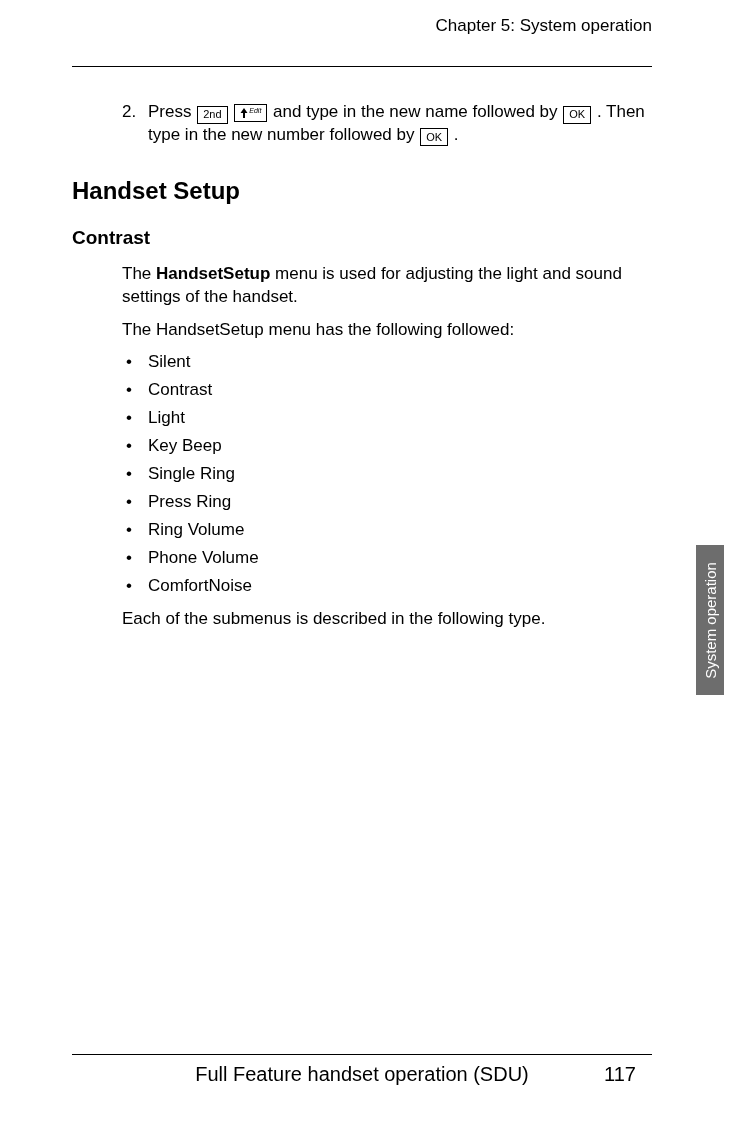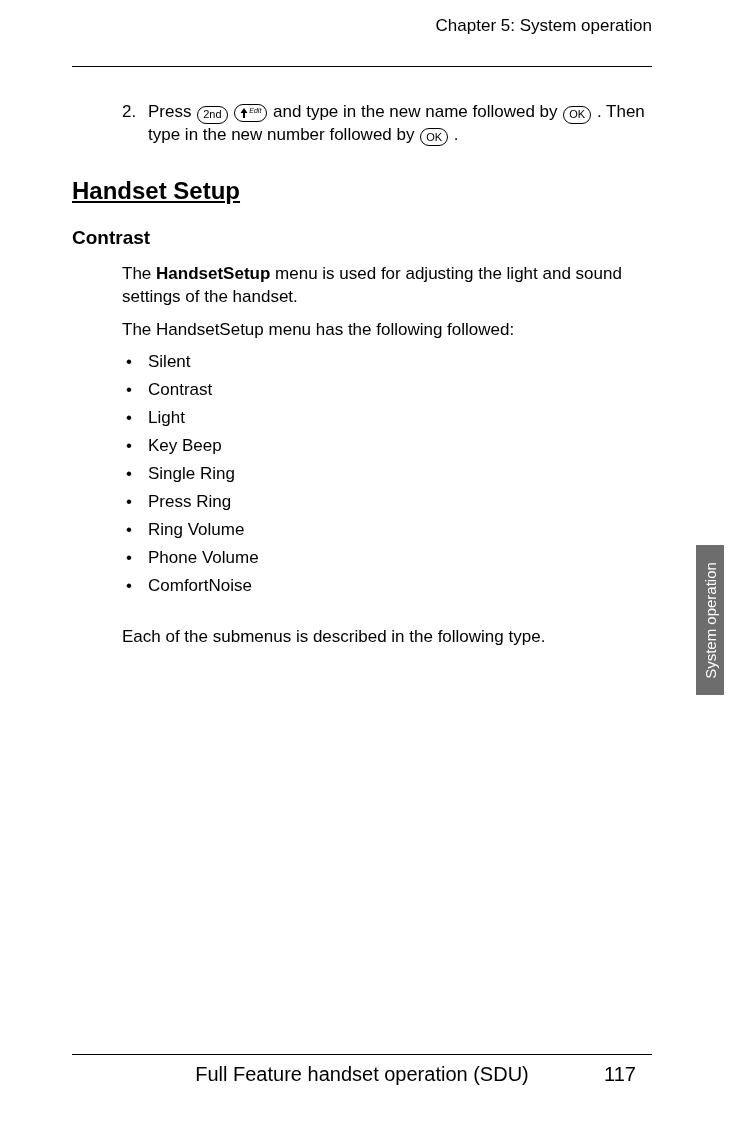--- a/index.html
+++ b/index.html
@@ -41,63 +41,62 @@
       flex-shrink: 0;
     }
     .step-body {
       flex: 1;
     }
     .key {
       display: inline-flex;
       align-items: center;
       justify-content: center;
       border: 1.4px solid #000;
-      border-radius: 9px;
+      border-radius: 0;
       height: 18px;
       padding: 0 5px;
       font-size: 11px;
       line-height: 1;
       vertical-align: -1px;
       margin: 0 1px;
       background: #fff;
     }
     .key-edit-sup {
       font-size: 7px;
       font-style: italic;
       margin-left: 1px;
       position: relative;
       top: -3px;
     }
     h2.section {
       margin-left: -50px;
       font-weight: 700;
       font-size: 24px;
       margin-bottom: 22px;
-      text-decoration: underline;
     }
     h3.subsection {
       margin-left: -50px;
       font-weight: 700;
       font-size: 19px;
       margin-bottom: 14px;
     }
     p.body {
       font-size: 17px;
       line-height: 1.35;
       margin-bottom: 10px;
     }
     .mono {
       font-family: Liberation Sans, sans-serif;
       letter-spacing: 0;
     }
     .mono.bold { font-weight: 700; }
     ul.submenus {
       list-style: none;
       margin-top: 10px;
-      margin-bottom: 30px;
+      margin-bottom: 12px;
     }
     ul.submenus li {
       position: relative;
       padding-left: 26px;
       margin-bottom: 8px;
       font-size: 17px;
     }
     ul.submenus li::before {
       content: "•";
       position: absolute;

